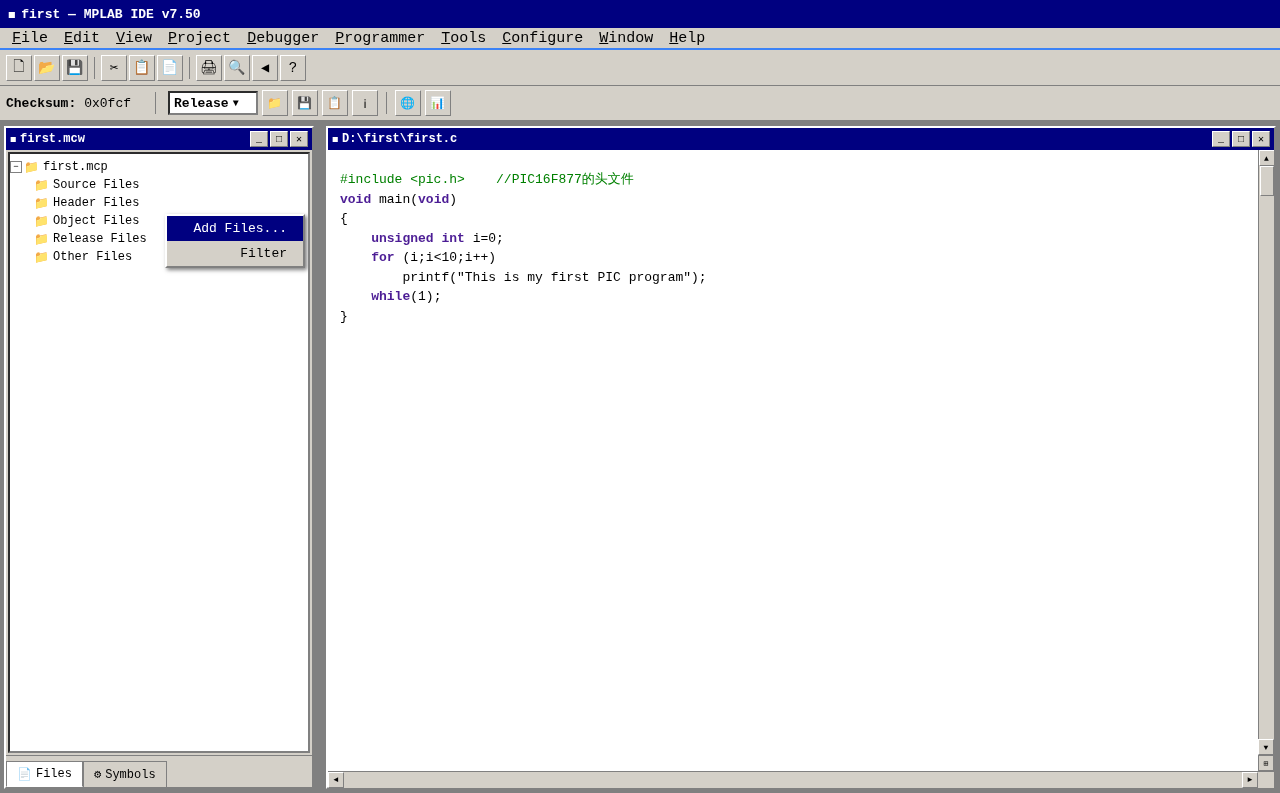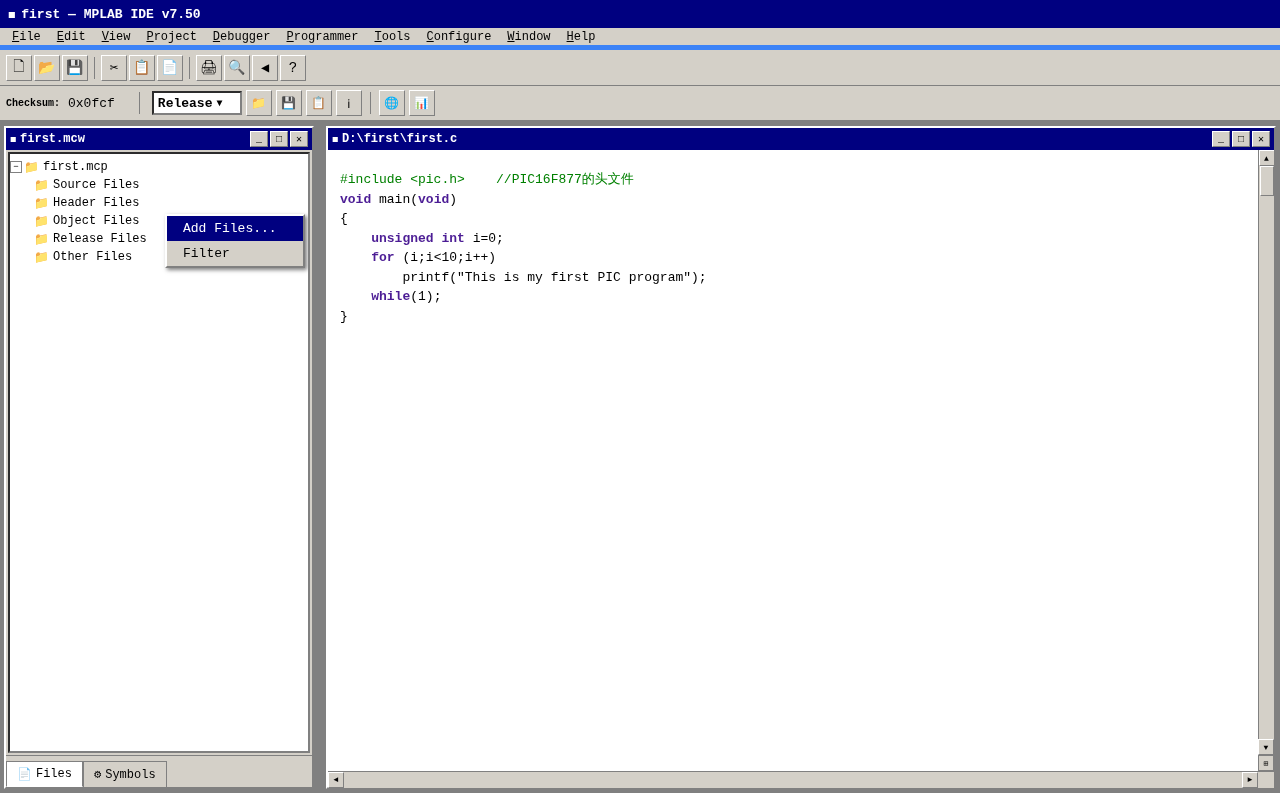--- a/index.html
+++ b/index.html
@@ -29,22 +29,22 @@
       font-size: 12px;
     }
 
     
     .menu-bar {
       background: #d4d0c8;
       height: 22px;
       display: flex;
       align-items: center;
       padding: 0 4px;
-      border-bottom: 5px solid #3b82f6;
-      font-size: 12px;
+      border-bottom: 2px solid #3b82f6;
+      font-size: 15px;
     }
     .menu-item {
       padding: 2px 8px;
       cursor: pointer;
       position: relative;
     }
 
     
     .toolbar {
       background: #d4d0c8;
@@ -79,21 +79,21 @@
     .toolbar2 {
       background: #d4d0c8;
       height: 36px;
       display: flex;
       align-items: center;
       padding: 2px 6px;
       border-bottom: 2px solid #808080;
       gap: 4px;
     }
     .checksum-label {
-      font-size: 10px;
+      font-size: 13px;
       font-weight: bold;
       margin-right: 4px;
     }
     .checksum-value {
       font-size: 13px;
       margin-right: 12px;
     }
     .release-dropdown {
       display: flex;
       align-items: center;
@@ -235,20 +235,21 @@
       top: 60px;
       background: #d4d0c8;
       border: 2px solid;
       border-top-color: #ffffff;
       border-left-color: #ffffff;
       border-bottom-color: #808080;
       border-right-color: #808080;
       min-width: 140px;
       z-index: 1000;
       box-shadow: 2px 2px 4px rgba(0,0,0,0.5);
+      text-align: right;
     }
     .context-menu-item {
       padding: 5px 16px;
       font-size: 13px;
       cursor: pointer;
       white-space: nowrap;
     }
     .context-menu-item.highlighted {
       background: #000080;
       color: white;

